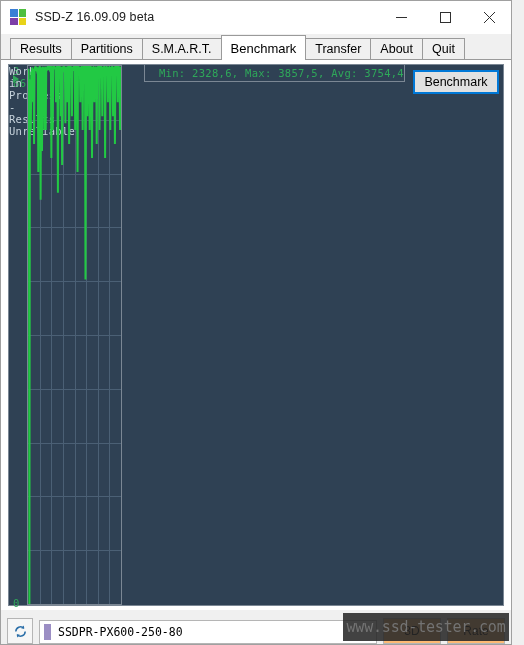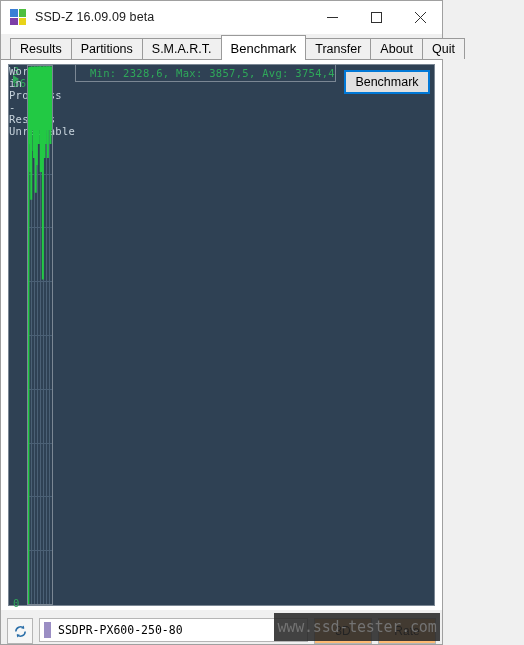--- a/index.html
+++ b/index.html
@@ -3,21 +3,21 @@
 <meta charset="utf-8">
 <style>
   html,body{margin:0;padding:0;}
   body{
     width:524px;height:645px;
     background:#f0f0f0;
     font-family:"Liberation Sans",sans-serif;
     overflow:hidden;
   }
   .window{
-    position:absolute;left:0;top:0;width:443px;height:645px;
+    position:absolute;left:0;top:0;width:512px;height:645px;
     background:#ffffff;
     border:1px solid #a0a0a0;
     box-sizing:border-box;
     display:flex;flex-direction:column;
   }
   
   .titlebar{
     height:32px;min-height:32px;
     background:#ffffff;
     display:flex;align-items:center;
@@ -165,22 +165,22 @@
     display:flex;align-items:center;
     padding:0 6px 0 8px;
     font-size:12.5px;color:#000;
     position:relative;cursor:pointer;
   }
   .combo .caret{margin-left:auto;color:#4a4a4a;font-size:11px;line-height:1;}
   
   .statusbar{
     height:34px;min-height:34px;
     background:#f0f0f0;
-    display:flex;align-items:flex-start;
-    padding:8px 6px;
+    display:flex;align-items:flex-end;
+    padding:0 6px;
     box-sizing:border-box;
     position:relative;
   }
   .refresh-btn{
     width:24px;height:24px;margin-right:6px;
     border:1px solid #b5b5b5;background:#f6f6f6;
     display:flex;align-items:center;justify-content:center;
     cursor:pointer;
   }
   .dev-field{

